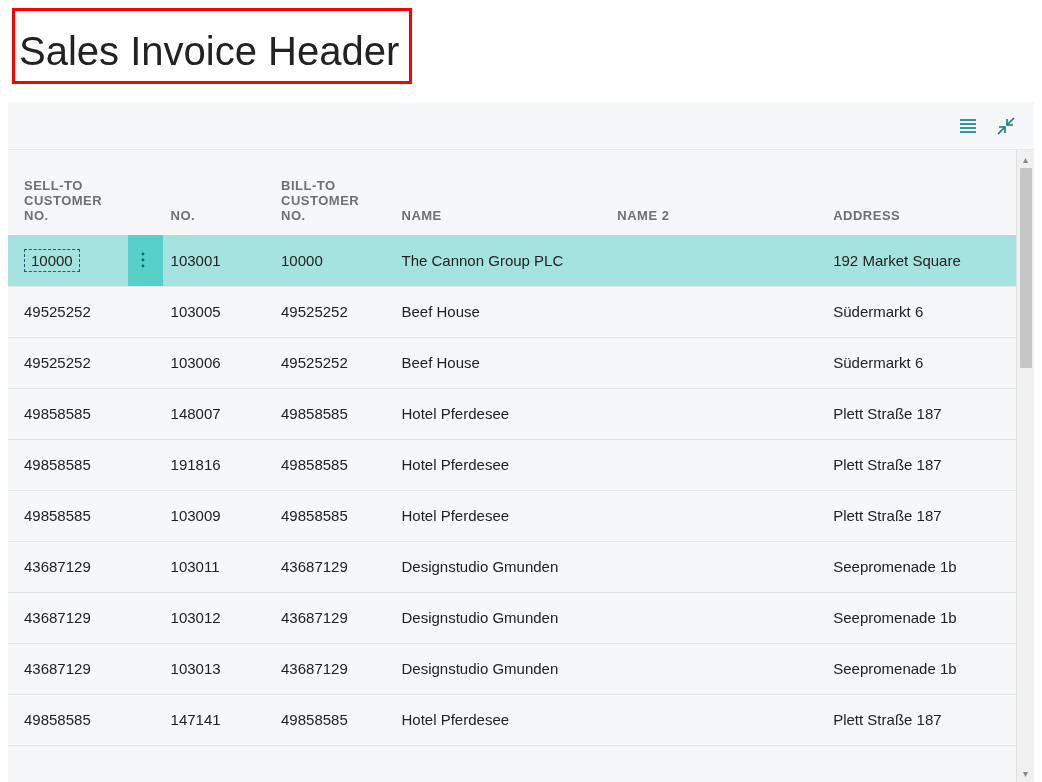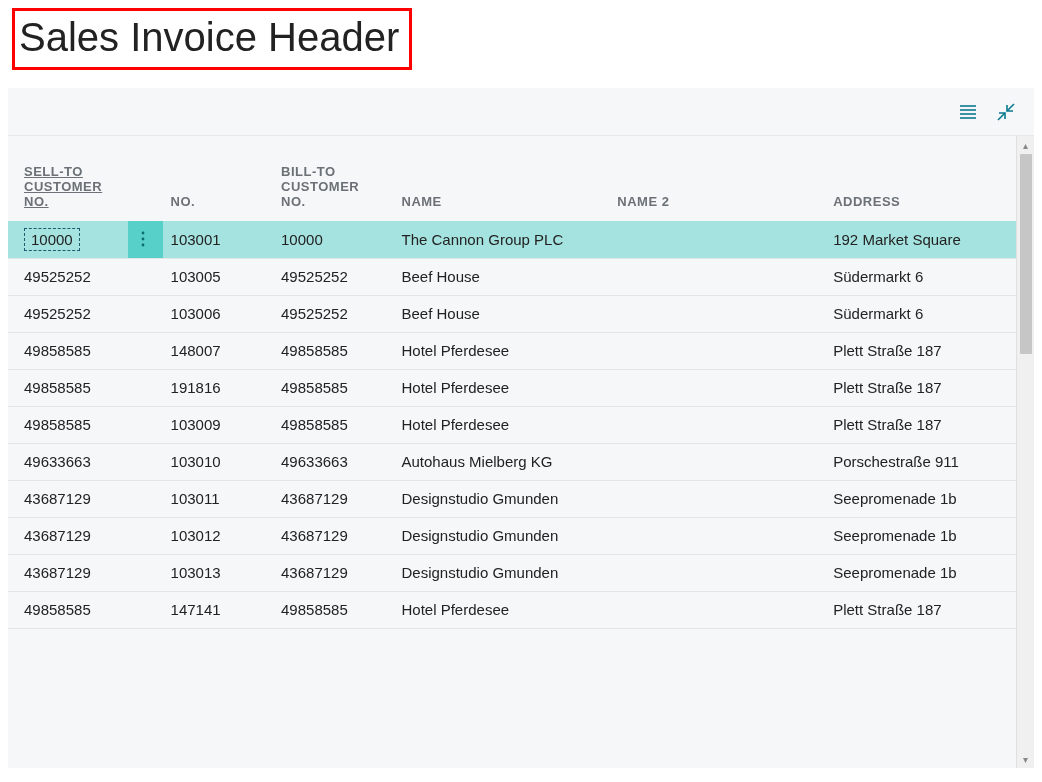--- a/index.html
+++ b/index.html
@@ -13,21 +13,21 @@
   }
   .page-title-wrap {
     padding: 8px 12px 18px 12px;
   }
   .page-title {
     font-size: 40px;
     font-weight: 300;
     color: #222;
     display: inline-block;
     border: 3px solid #ff0000;
-    padding: 2px 10px 6px 4px;
+    padding: 16px 10px 6px 4px;
     line-height: 1.2;
   }
   .panel {
     margin: 0 8px;
     background: #f5f7f8;
     height: 680px;
     position: relative;
     display: flex;
     flex-direction: column;
   }
@@ -87,24 +87,24 @@
   thead th {
     text-align: left;
     font-size: 13px;
     font-weight: 600;
     letter-spacing: 0.5px;
     color: #6b7176;
     padding: 28px 8px 12px 8px;
     vertical-align: bottom;
     text-transform: uppercase;
   }
-  thead th:first-child { padding-left: 16px; text-decoration: underline; }
+  thead th:first-child { padding-left: 16px; }
   tbody tr {
     border-bottom: 1px solid #e3e6e7;
-    height: 37px;
+    height: 51px;
   }
   tbody td {
     font-size: 15px;
     color: #222;
     padding: 0 8px;
     white-space: nowrap;
     overflow: hidden;
     text-overflow: ellipsis;
   }
   tbody td:first-child { padding-left: 16px; }
@@ -247,29 +247,20 @@
             <tr>
               <td class="cell-sellto">49858585</td>
               <td class="row-menu-empty"></td>
               <td>103009</td>
               <td>49858585</td>
               <td>Hotel Pferdesee</td>
               <td></td>
               <td>Plett Straße 187</td>
             </tr>
             <tr>
-              <td class="cell-sellto">49633663</td>
-              <td class="row-menu-empty"></td>
-              <td>103010</td>
-              <td>49633663</td>
-              <td>Autohaus Mielberg KG</td>
-              <td></td>
-              <td>Porschestraße 911</td>
-            </tr>
-            <tr>
               <td class="cell-sellto">43687129</td>
               <td class="row-menu-empty"></td>
               <td>103011</td>
               <td>43687129</td>
               <td>Designstudio Gmunden</td>
               <td></td>
               <td>Seepromenade 1b</td>
             </tr>
             <tr>
               <td class="cell-sellto">43687129</td>

